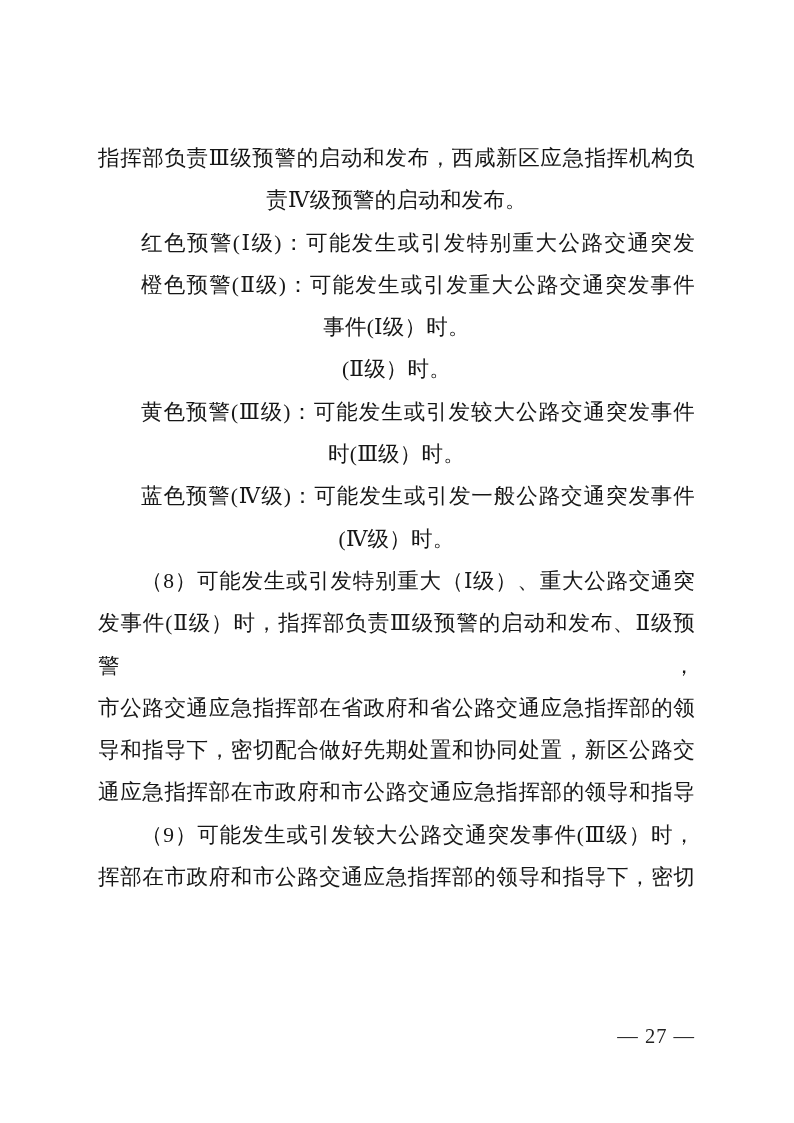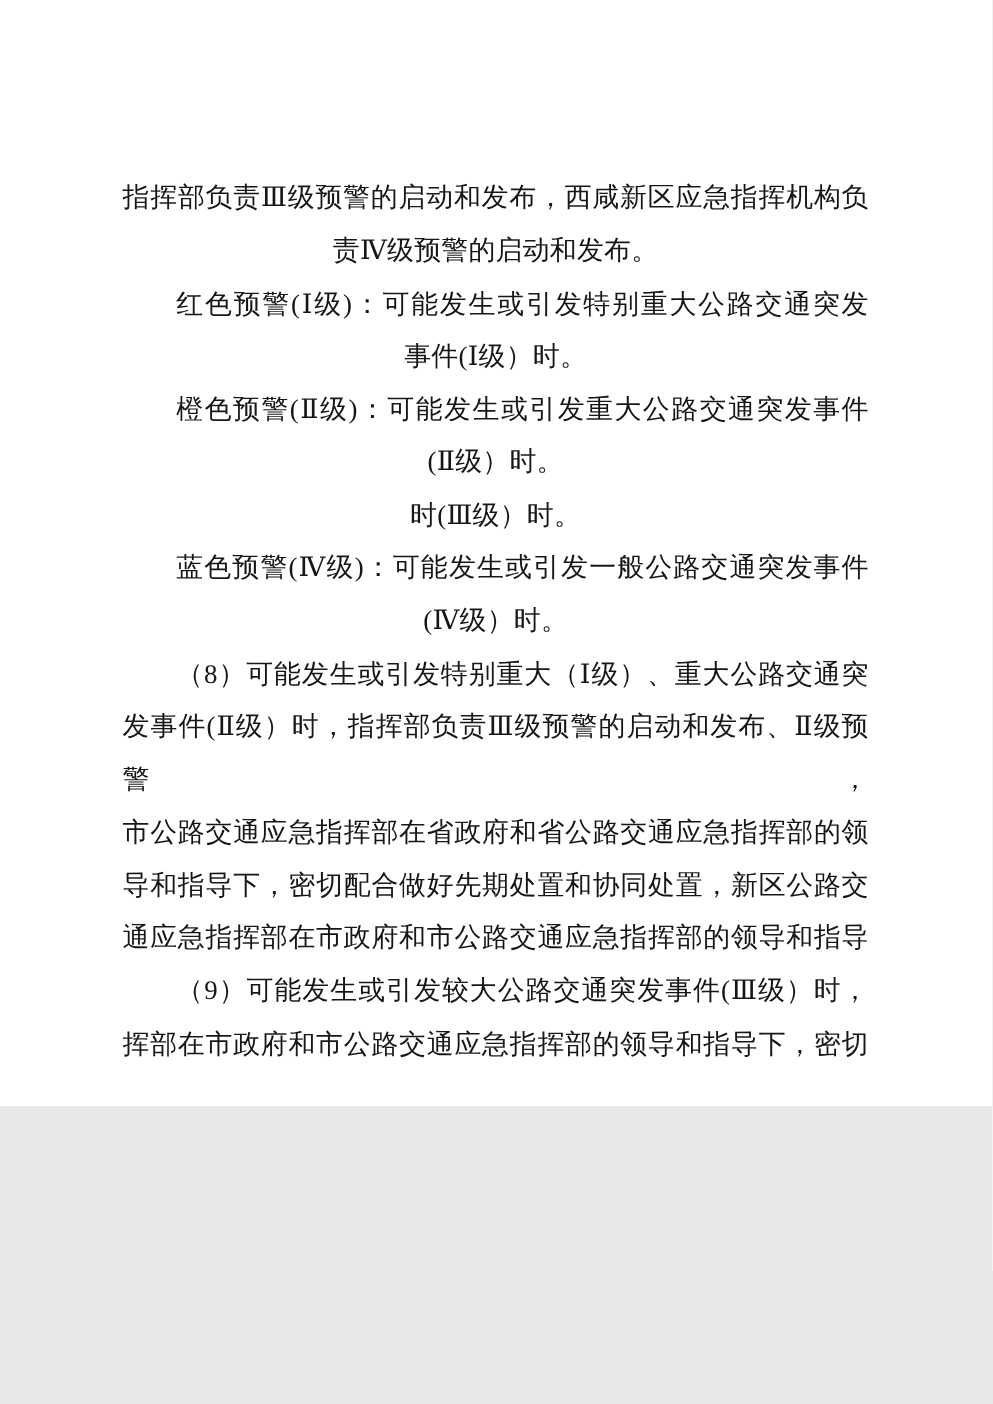--- a/index.html
+++ b/index.html
@@ -3,21 +3,21 @@
 <meta charset="utf-8">
 <style>
   html, body {
     margin: 0;
     padding: 0;
     background: #e8e8e8;
   }
   .page {
     position: relative;
     width: 794px;
-    height: 885px;
+    height: 1123px;
     margin: 0 auto;
     background: #ffffff;
     overflow: hidden;
     font-family: "Liberation Serif", "DejaVu Serif", serif;
     color: #161616;
   }
   .text-block {
     position: absolute;
     left: 98px;
     top: 137px;
@@ -50,23 +50,24 @@
   }
 </style>
 </head>
 <body>
 
 <div class="page">
   <div class="text-block" id="lines-container">
       <div class="line fill">指挥部负责Ⅲ级预警的启动和发布，西咸新区应急指挥机构负</div>
       <div class="line">责Ⅳ级预警的启动和发布。</div>
       <div class="line indent fill">红色预警(Ⅰ级)：可能发生或引发特别重大公路交通突发</div>
+      <div class="line indent fill">橙色预警(Ⅱ级)：可能发生或引发重大公路交通突发事件</div>
       <div class="line">事件(Ⅰ级）时。</div>
-      <div class="line indent fill">橙色预警(Ⅱ级)：可能发生或引发重大公路交通突发事件</div>
       <div class="line">(Ⅱ级）时。</div>
+      <div class="line indent fill">黄色预警(Ⅲ级)：可能发生或引发较大公路交通突发事件</div>
       <div class="line">时(Ⅲ级）时。</div>
       <div class="line indent fill">蓝色预警(Ⅳ级)：可能发生或引发一般公路交通突发事件</div>
       <div class="line">(Ⅳ级）时。</div>
       <div class="line indent fill">（8）可能发生或引发特别重大（Ⅰ级）、重大公路交通突</div>
       <div class="line fill">发事件(Ⅱ级）时，指挥部负责Ⅲ级预警的启动和发布、Ⅱ级预警，</div>
       <div class="line fill">市公路交通应急指挥部在省政府和省公路交通应急指挥部的领</div>
       <div class="line fill">导和指导下，密切配合做好先期处置和协同处置，新区公路交</div>
       <div class="line fill">通应急指挥部在市政府和市公路交通应急指挥部的领导和指导</div>
       <div class="line indent fill">（9）可能发生或引发较大公路交通突发事件(Ⅲ级）时，</div>
       <div class="line fill">挥部在市政府和市公路交通应急指挥部的领导和指导下，密切</div>

